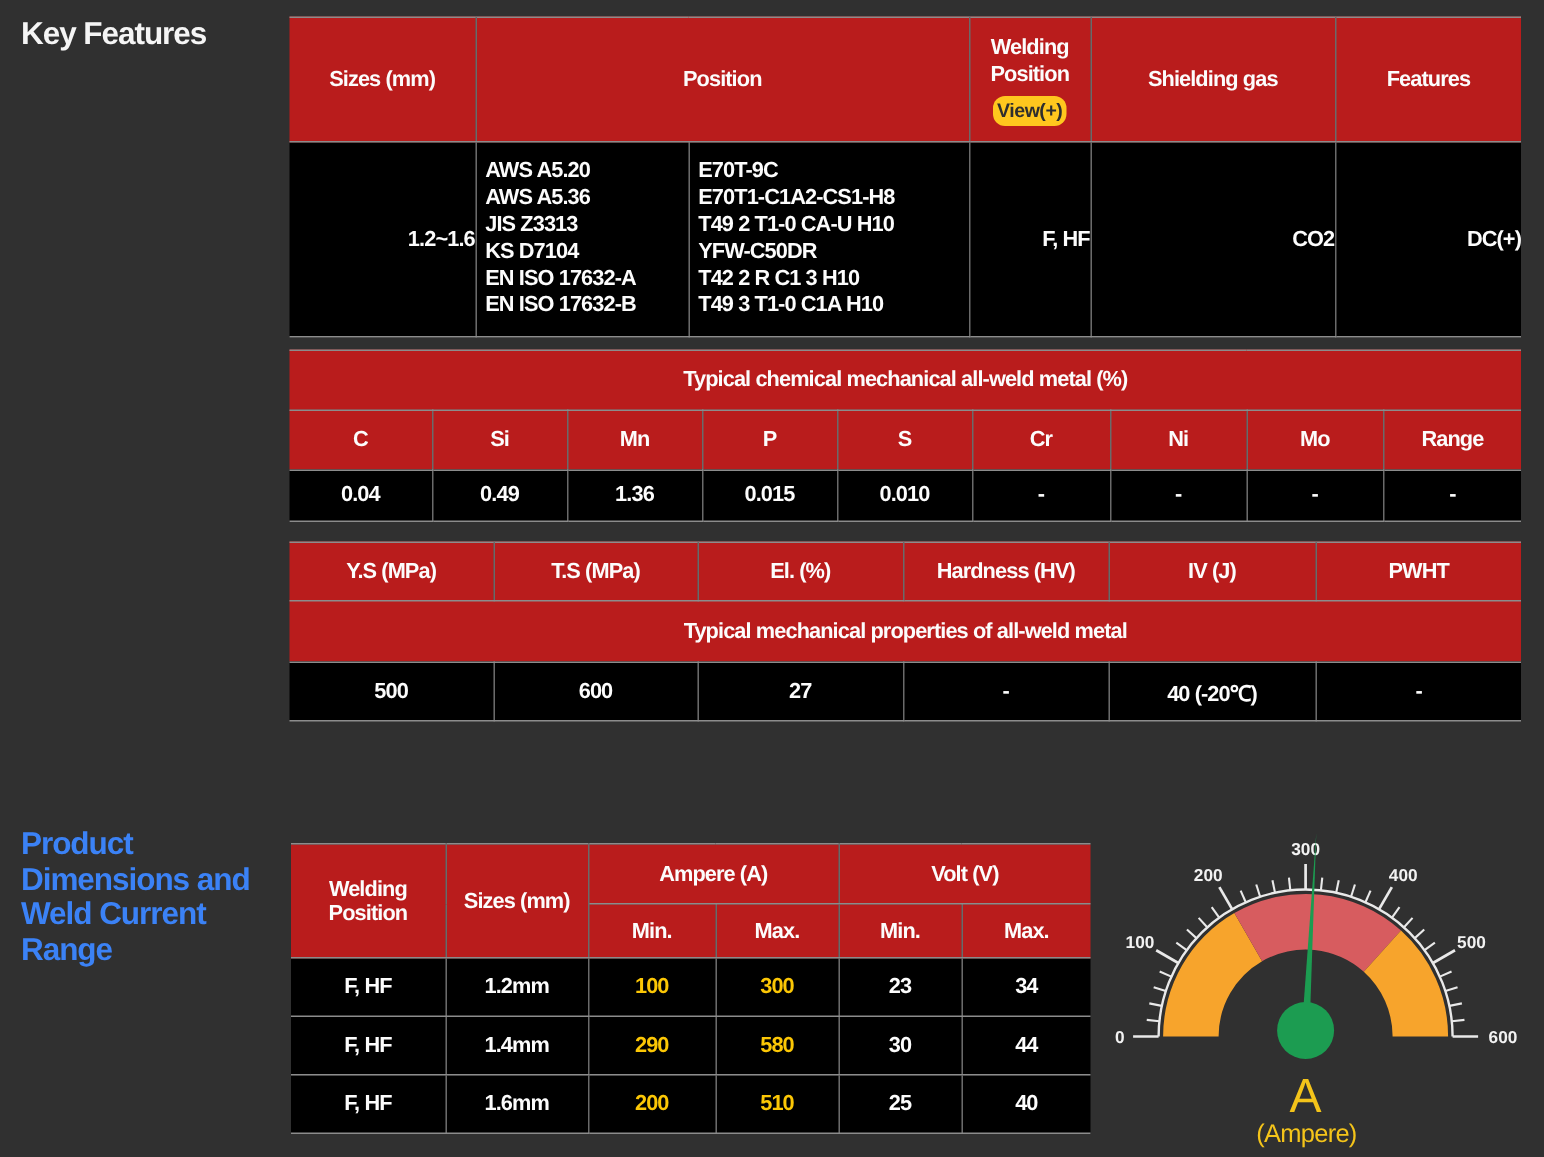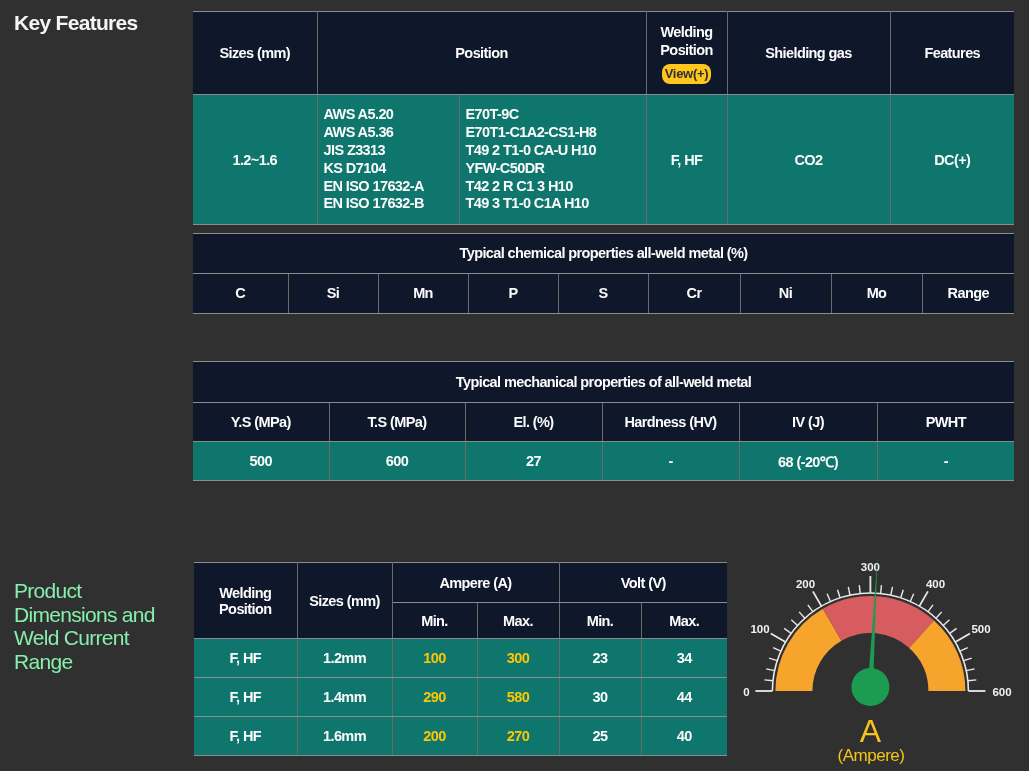--- a/index.html
+++ b/index.html
@@ -1,26 +1,26 @@
 <!DOCTYPE html>
 <html><head><meta charset="utf-8"><title>Key Features</title>
 <style>
 html,body{margin:0;padding:0;}
 body{width:1029px;height:771px;background:#303030;font-family:"Liberation Sans",sans-serif;overflow:hidden;position:relative;}
 .h1{position:absolute;left:14px;top:11.8px;font-size:21px;line-height:21px;font-weight:bold;color:#f5f5f5;letter-spacing:-0.7px;}
-.h2{position:absolute;left:14px;top:579px;font-size:21px;line-height:23.7px;font-weight:normal;color:#86efac;letter-spacing:-0.7px;}
+.h2{position:absolute;left:14px;top:551px;font-size:21px;line-height:23.7px;font-weight:bold;color:#3b82f6;letter-spacing:-0.7px;}
 .tb{position:absolute;border-collapse:collapse;table-layout:fixed;color:#fcfcfc;}
 .tb td{border:1px solid #6a6a6a;border-top:1px solid #8c8c8c;border-bottom:1px solid #8c8c8c;text-align:center;vertical-align:middle;font-size:14.5px;font-weight:bold;padding:0;letter-spacing:-0.6px;}
 .tb td:first-child{border-left:none;}
 .tb td:last-child{border-right:none;}
-.hd td{background:#0f172a;}
-.bd td{background:#0f766e;}
+.hd td{background:#b91c1c;}
+.bd td{background:#000000;}
 .t1{left:193px;top:10.8px;width:821px;}
 .r-h1 td{height:82.5px;}
-.r-b1 td{height:129px;}
+.r-b1 td{height:129px;text-align:right;}
 .t1 td.lft{text-align:left;padding-left:6px;line-height:17.8px;}
 .wp div{line-height:18px;}
 .badge{display:inline-block;margin-top:5px;width:49px;height:20px;line-height:20px;border-radius:8px;background:#ffc71e;color:#2e2e2e;font-size:13px;font-weight:bold;letter-spacing:-0.3px;}
 .t2{left:193px;top:232.5px;width:821px;}
 .ttl td{height:39px;}
 .r2h td{height:39px;}
 .r2b td{height:33.5px;}
 .t3{left:193px;top:360.8px;width:821px;}
 .ttl3 td{height:40px;}
 .r3h td{height:37.8px;}
@@ -68,62 +68,73 @@
       <col style="width:90px">
       <col style="width:90px">
       <col style="width:90px">
       <col style="width:92px">
       <col style="width:91px">
       <col style="width:91px">
       <col style="width:92px">
     </colgroup>
 <tbody>
       <tr class="hd ttl">
-        <td colspan="9">Typical chemical properties all-weld metal (%)</td>
+        <td colspan="9">Typical chemical mechanical all-weld metal (%)</td>
       </tr>
 <tr class="hd r2h">
         <td>C</td>
         <td>Si</td>
         <td>Mn</td>
         <td>P</td>
         <td>S</td>
         <td>Cr</td>
         <td>Ni</td>
         <td>Mo</td>
         <td>Range</td>
       </tr>
+<tr class="bd r2b">
+        <td>0.04</td>
+        <td>0.49</td>
+        <td>1.36</td>
+        <td>0.015</td>
+        <td>0.010</td>
+        <td>-</td>
+        <td>-</td>
+        <td>-</td>
+        <td>-</td>
+      </tr>
 </tbody>
   </table>
 <table class="tb t3" cellspacing="0">
 <colgroup>
       <col style="width:136px">
       <col style="width:136px">
       <col style="width:137px">
       <col style="width:137px">
       <col style="width:138px">
       <col style="width:137px">
     </colgroup>
 <tbody>
-      <tr class="hd ttl3">
-        <td colspan="6">Typical mechanical properties of all-weld metal</td>
-      </tr>
-<tr class="hd r3h">
+      <tr class="hd r3h">
         <td>Y.S (MPa)</td>
         <td>T.S (MPa)</td>
         <td>El. (%)</td>
         <td>Hardness (HV)</td>
         <td>IV (J)</td>
         <td>PWHT</td>
       </tr>
+<tr class="hd ttl3">
+        <td colspan="6">Typical mechanical properties of all-weld metal</td>
+      </tr>
 <tr class="bd r3b">
         <td>500</td>
         <td>600</td>
         <td>27</td>
         <td>-</td>
-        <td>68 (-20℃)</td>
+        <td>40 (-20℃)</td>
         <td>-</td>
       </tr>
 </tbody>
   </table>
 <div class="h2">Product<br>Dimensions and<br>Weld Current<br>Range</div>
 <table class="tb t4" cellspacing="0">
 <colgroup>
       <col style="width:103px">
       <col style="width:95px">
       <col style="width:85px">
@@ -157,21 +168,21 @@
         <td>1.4mm</td>
         <td class="amp">290</td>
         <td class="amp">580</td>
         <td>30</td>
         <td>44</td>
       </tr>
 <tr class="bd r4b">
         <td>F, HF</td>
         <td>1.6mm</td>
         <td class="amp">200</td>
-        <td class="amp">270</td>
+        <td class="amp">510</td>
         <td>25</td>
         <td>40</td>
       </tr>
 </tbody>
   </table>
 <svg class="gauge" width="299" height="231" viewBox="730 540 299 231" font-family="Liberation Sans, sans-serif">
 <path d="M 775.4,691.0 A 95.0 95.0 0 0 1 822.9,608.7 L 841.4,640.8 A 58.0 58.0 0 0 0 812.4,691.0 Z" fill="#F7A42C"></path>
 <path d="M 822.9,608.7 A 95.0 95.0 0 0 1 934.0,620.4 L 909.2,647.9 A 58.0 58.0 0 0 0 841.4,640.8 Z" fill="#D75C5F"></path>
 <path d="M 934.0,620.4 A 95.0 95.0 0 0 1 965.4,691.0 L 928.4,691.0 A 58.0 58.0 0 0 0 909.2,647.9 Z" fill="#F7A42C"></path>
 <path d="M 772.4,691.0 A 98 98 0 0 1 968.4,691.0" fill="none" stroke="#e9e9e9" stroke-width="1.6"></path>

